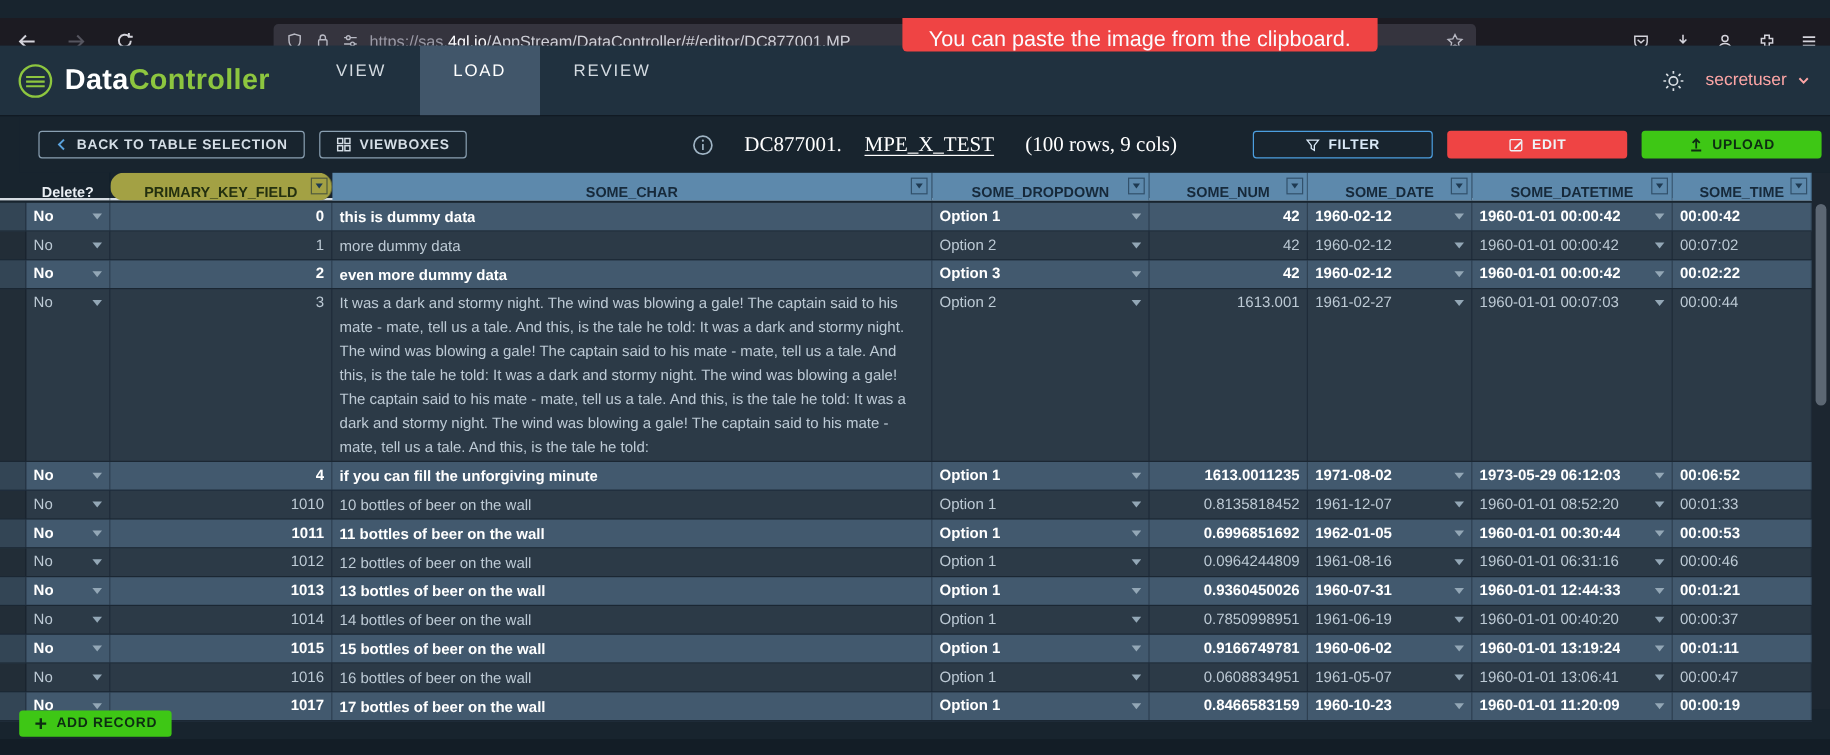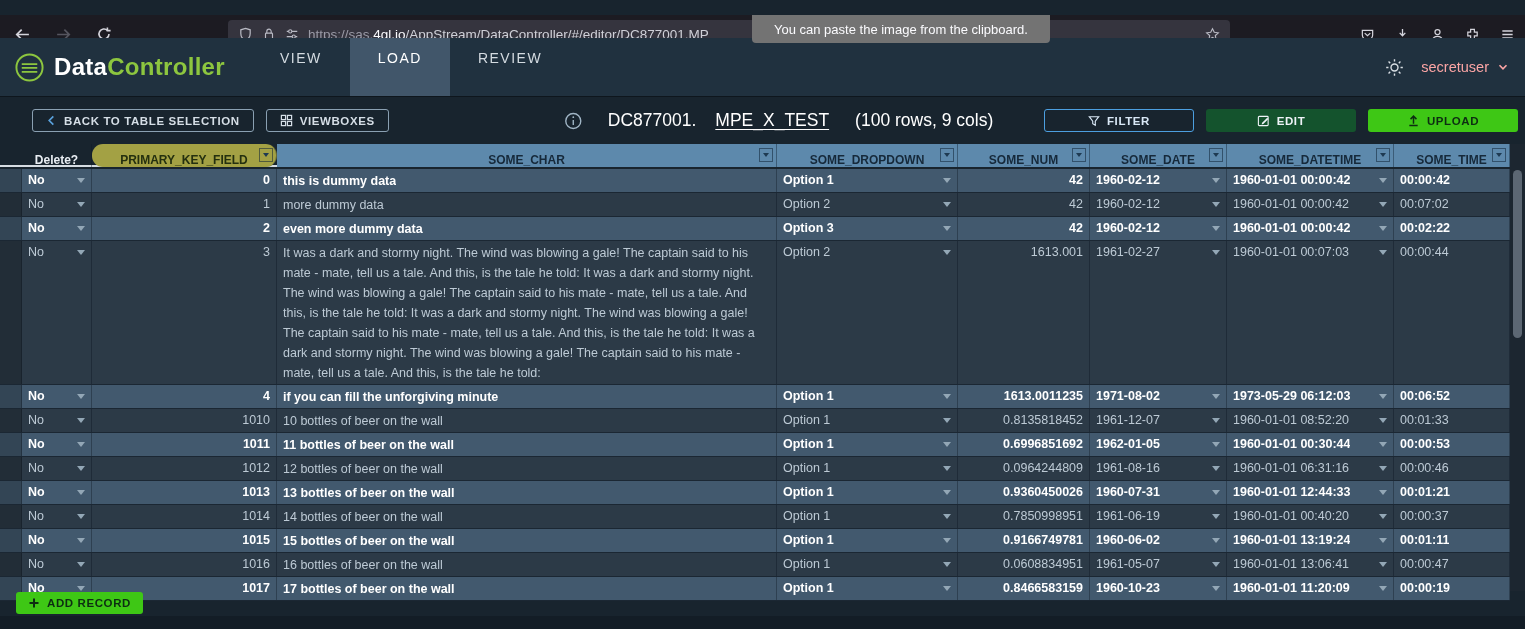--- a/index.html
+++ b/index.html
@@ -11,22 +11,22 @@
   .browser-bar { position:absolute; top:15px; left:0; width:1525px; height:38px; background:#1c1b22; }
   .nav-icons { position:absolute; left:14px; top:0; height:38px; display:flex; align-items:center; gap:24px; color:#d4d4dc; }
   .nav-icons .dim { color:#55555f; }
   .url-bar { position:absolute; left:228px; top:5px; width:1002px; height:28px; background:#35343e; border-radius:4px;
              display:flex; align-items:center; padding:0 10px; gap:9px; color:#b9bac4; }
   .url-text { font-size:13.5px; display:flex; white-space:nowrap; overflow:hidden; }
   .url-text .pre { color:#9a9aa6; }
   .url-text .dom { color:#fbfbfe; }
   .url-text .path { color:#cfd0d8; }
   .url-star { margin-left:auto; color:#b9bac4; }
-  .clip-tooltip { position:absolute; left:752px; top:0; height:28px; background:#737373; border-radius:0 0 4px 4px;
-                  display:flex; align-items:center; padding:0 22px; color:#fbfbfe; font-size:13px; z-index:6; }
+  .clip-tooltip { position:absolute; left:752px; top:0; height:28px; background:#ef4444; border-radius:0 0 4px 4px;
+                  display:flex; align-items:flex-end; padding:0 22px; color:#fbfbfe; font-size:18px; z-index:6; }
   .browser-right { position:absolute; right:10px; top:0; height:38px; display:flex; align-items:center; gap:20px; color:#d4d4dc; }
 
   
   .app-header { position:absolute; top:38px; left:0; width:1525px; height:59px; background:#20313f; border-bottom:1px solid #0e161d; }
   .brand { position:absolute; left:14px; top:0; height:100%; display:flex; align-items:center; gap:9px; cursor:pointer; }
   .brand-text { font-size:24px; font-weight:bold; letter-spacing:.3px; }
   .brand-text .b1 { color:#ffffff; }
   .brand-text .b2 { color:#8dc63f; }
   .nav-tabs { position:absolute; left:252px; top:0; height:100%; display:flex; }
   .nav-tab { height:100%; display:flex; align-items:flex-start; padding:12px 28px; font-size:14px; letter-spacing:1.5px;
@@ -35,26 +35,26 @@
   .header-right { position:absolute; right:16px; top:0; height:100%; display:flex; align-items:center; gap:16px; color:#fca5a5; }
   .user-chip { display:flex; align-items:center; gap:8px; font-size:14.5px; cursor:pointer; }
 
   
   .toolbar { position:absolute; top:97px; left:16px; width:1525px; height:47px; background:#18242e; }
   .tb-left { position:absolute; left:16px; top:0; height:100%; display:flex; align-items:center; gap:12px; }
   .btn { display:flex; align-items:center; justify-content:center; gap:7px; border-radius:3px; font-size:11.5px;
          font-weight:bold; letter-spacing:.6px; cursor:pointer; height:23px; }
   .btn-outline { border:1px solid #8aa0b2; color:#d5dee6; background:transparent; padding:0 13px; }
   .table-title { position:absolute; left:50%; top:0; transform:translateX(-50%); height:100%;
-                 display:flex; align-items:center; gap:26px; color:#ffffff; font-size:17.5px; white-space:nowrap; }
+                 display:flex; align-items:center; gap:26px; color:#ffffff; font-size:17.5px; white-space:nowrap;font-family:Liberation Serif, serif; }
   .table-title .info { color:#9fb4c4; }
   .title-link { text-decoration:underline; text-underline-offset:3px; cursor:pointer; }
   .tb-right { position:absolute; right:23px; top:0; height:100%; display:flex; align-items:center; gap:12px; }
   .btn-filter { width:150px; border:1px solid #4c9fe0; color:#d9e8f6; background:transparent; }
-  .btn-edit   { width:150px; background:#14532d; color:#eef3f7; border:none; }
+  .btn-edit   { width:150px; background:#ef4444; color:#eef3f7; border:none; }
   .btn-upload { width:150px; background:#3ec715; color:#0d2d12; border:none; }
 
   
   .grid-header { position:absolute; top:144px; left:0; width:1510px; height:23px; display:flex;
                  border-bottom:2px solid #d5dce2; }
   .hcell { height:23px; display:flex; align-items:flex-end; justify-content:center; font-weight:bold; font-size:12px;
            position:relative; background:#5d89ac; color:#16293a; border-right:1px solid rgba(10,25,40,.4); cursor:pointer; }
   .h-handle { background:transparent; border-right:none; }
   .h-delete { background:transparent; color:#e9eef3; }
   .h-pk { background:#a3a144; color:#24300f;border-radius:11px; }

